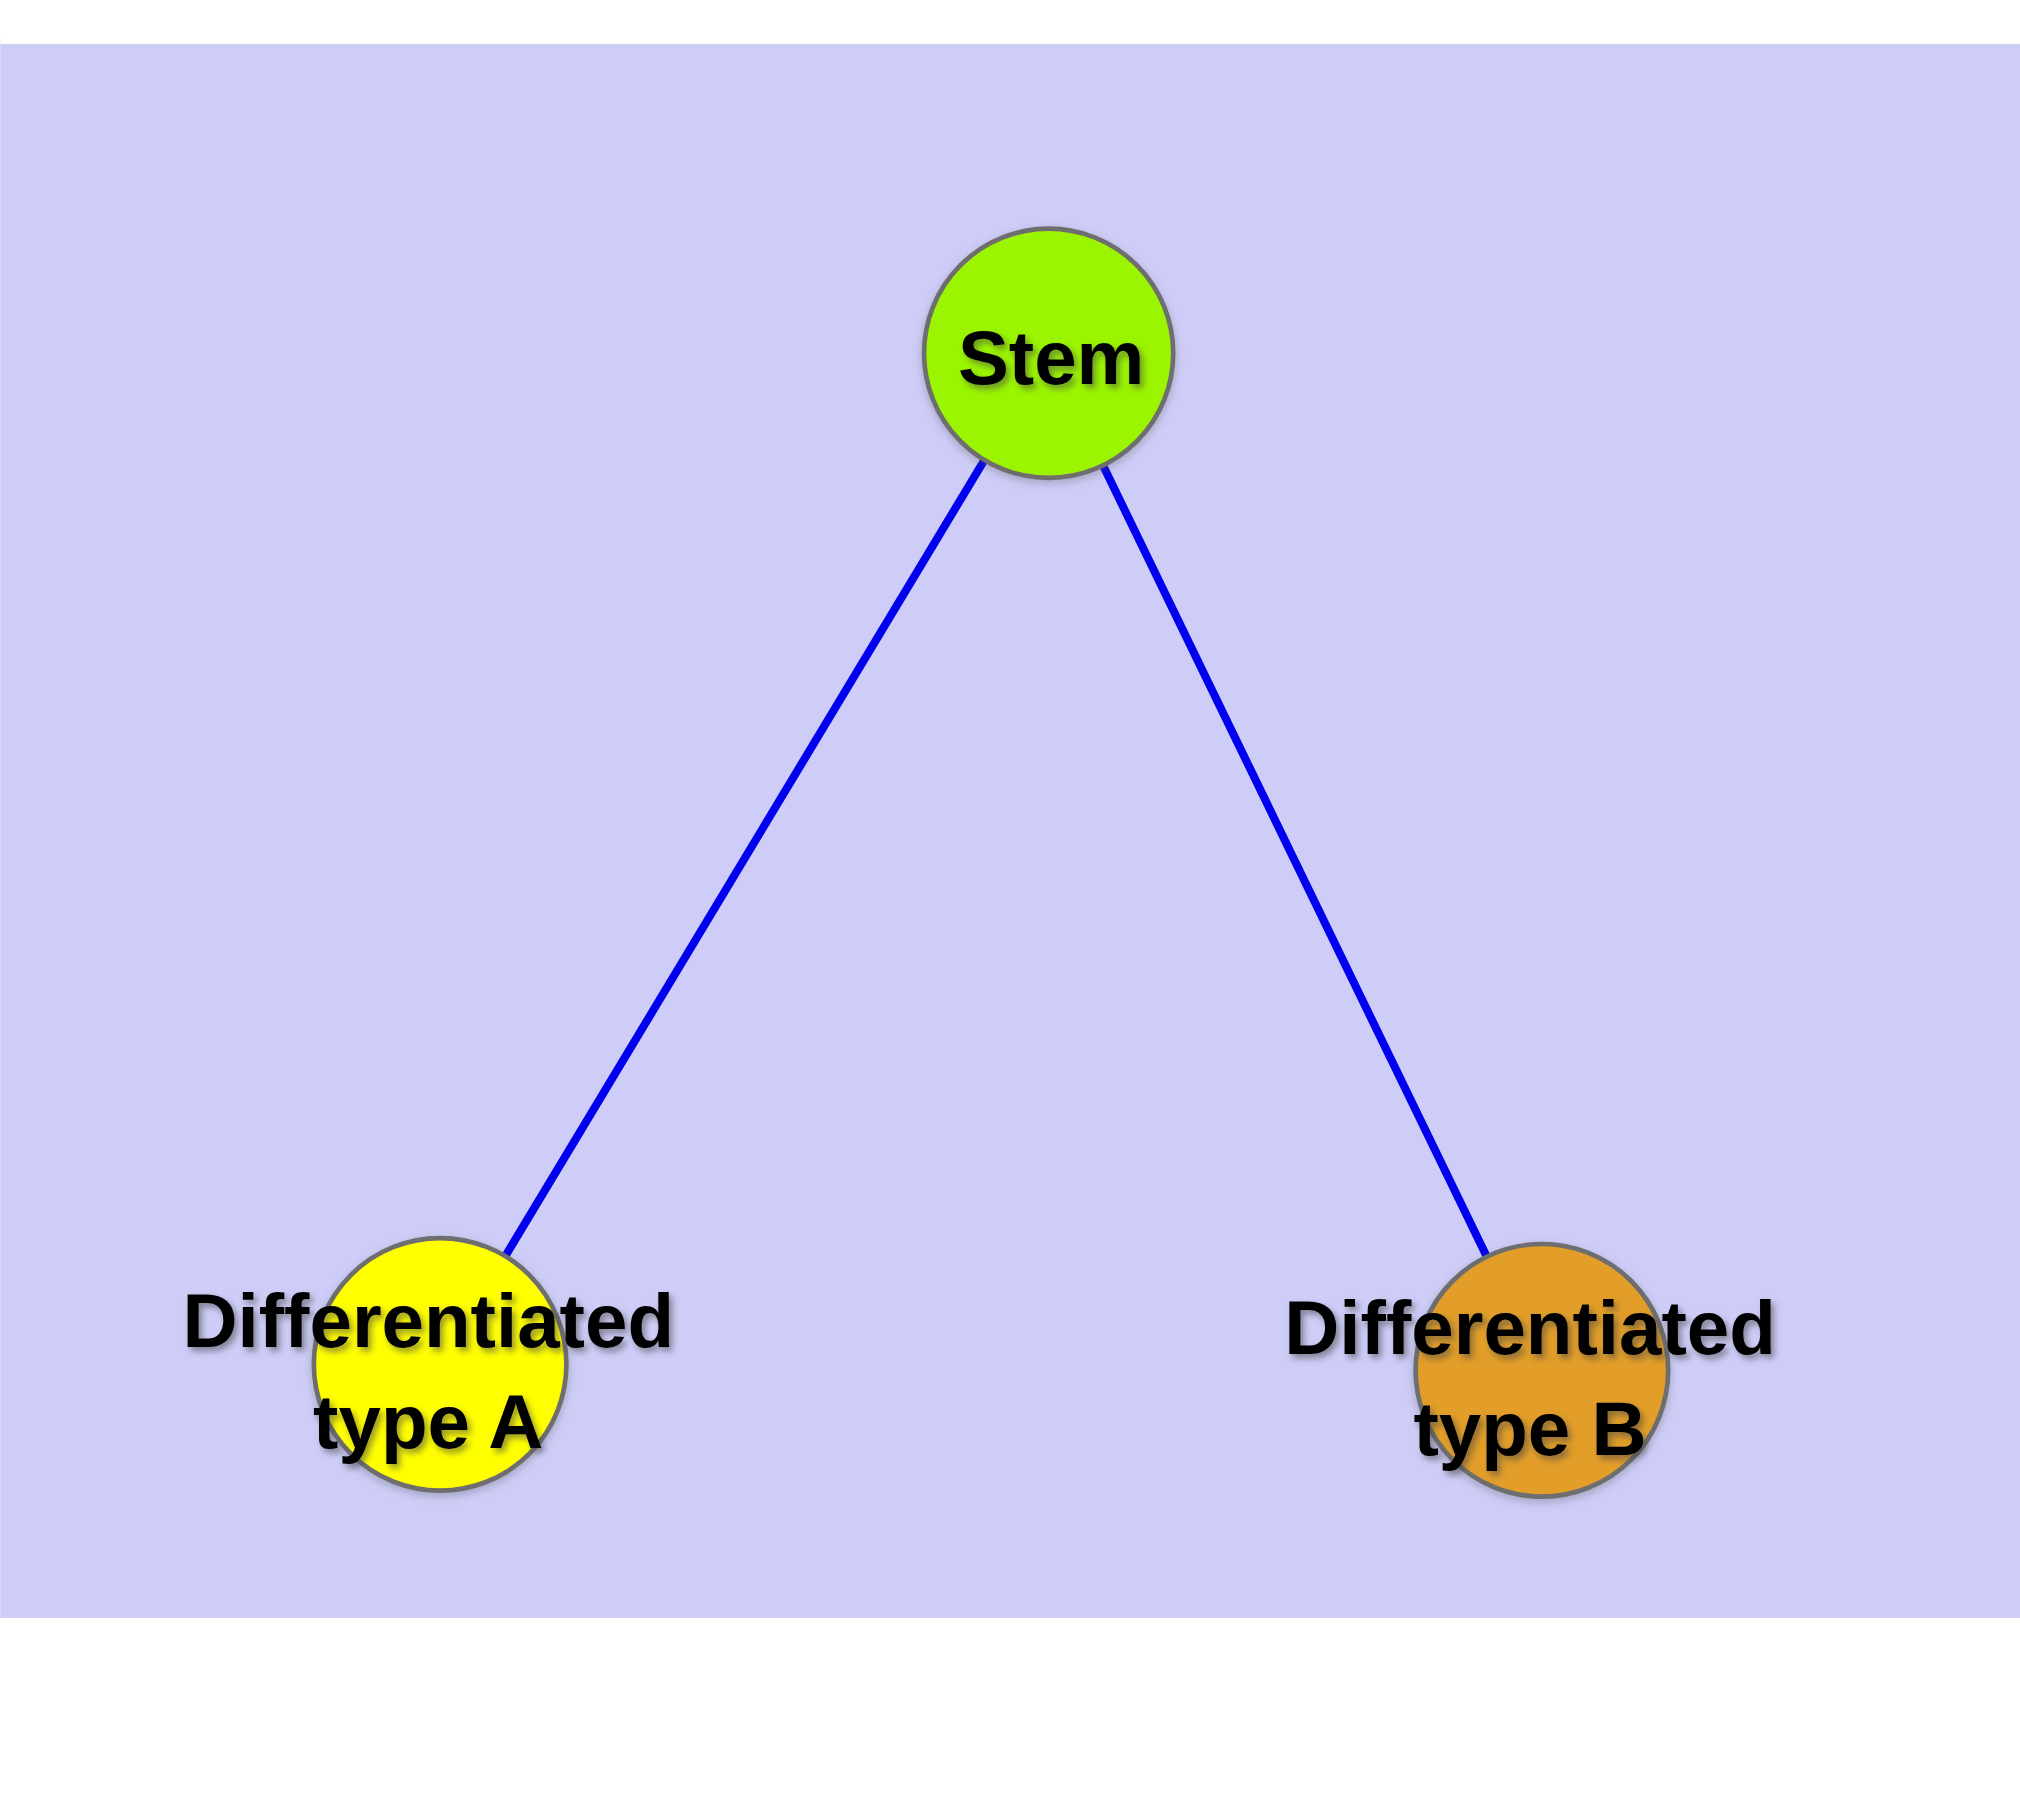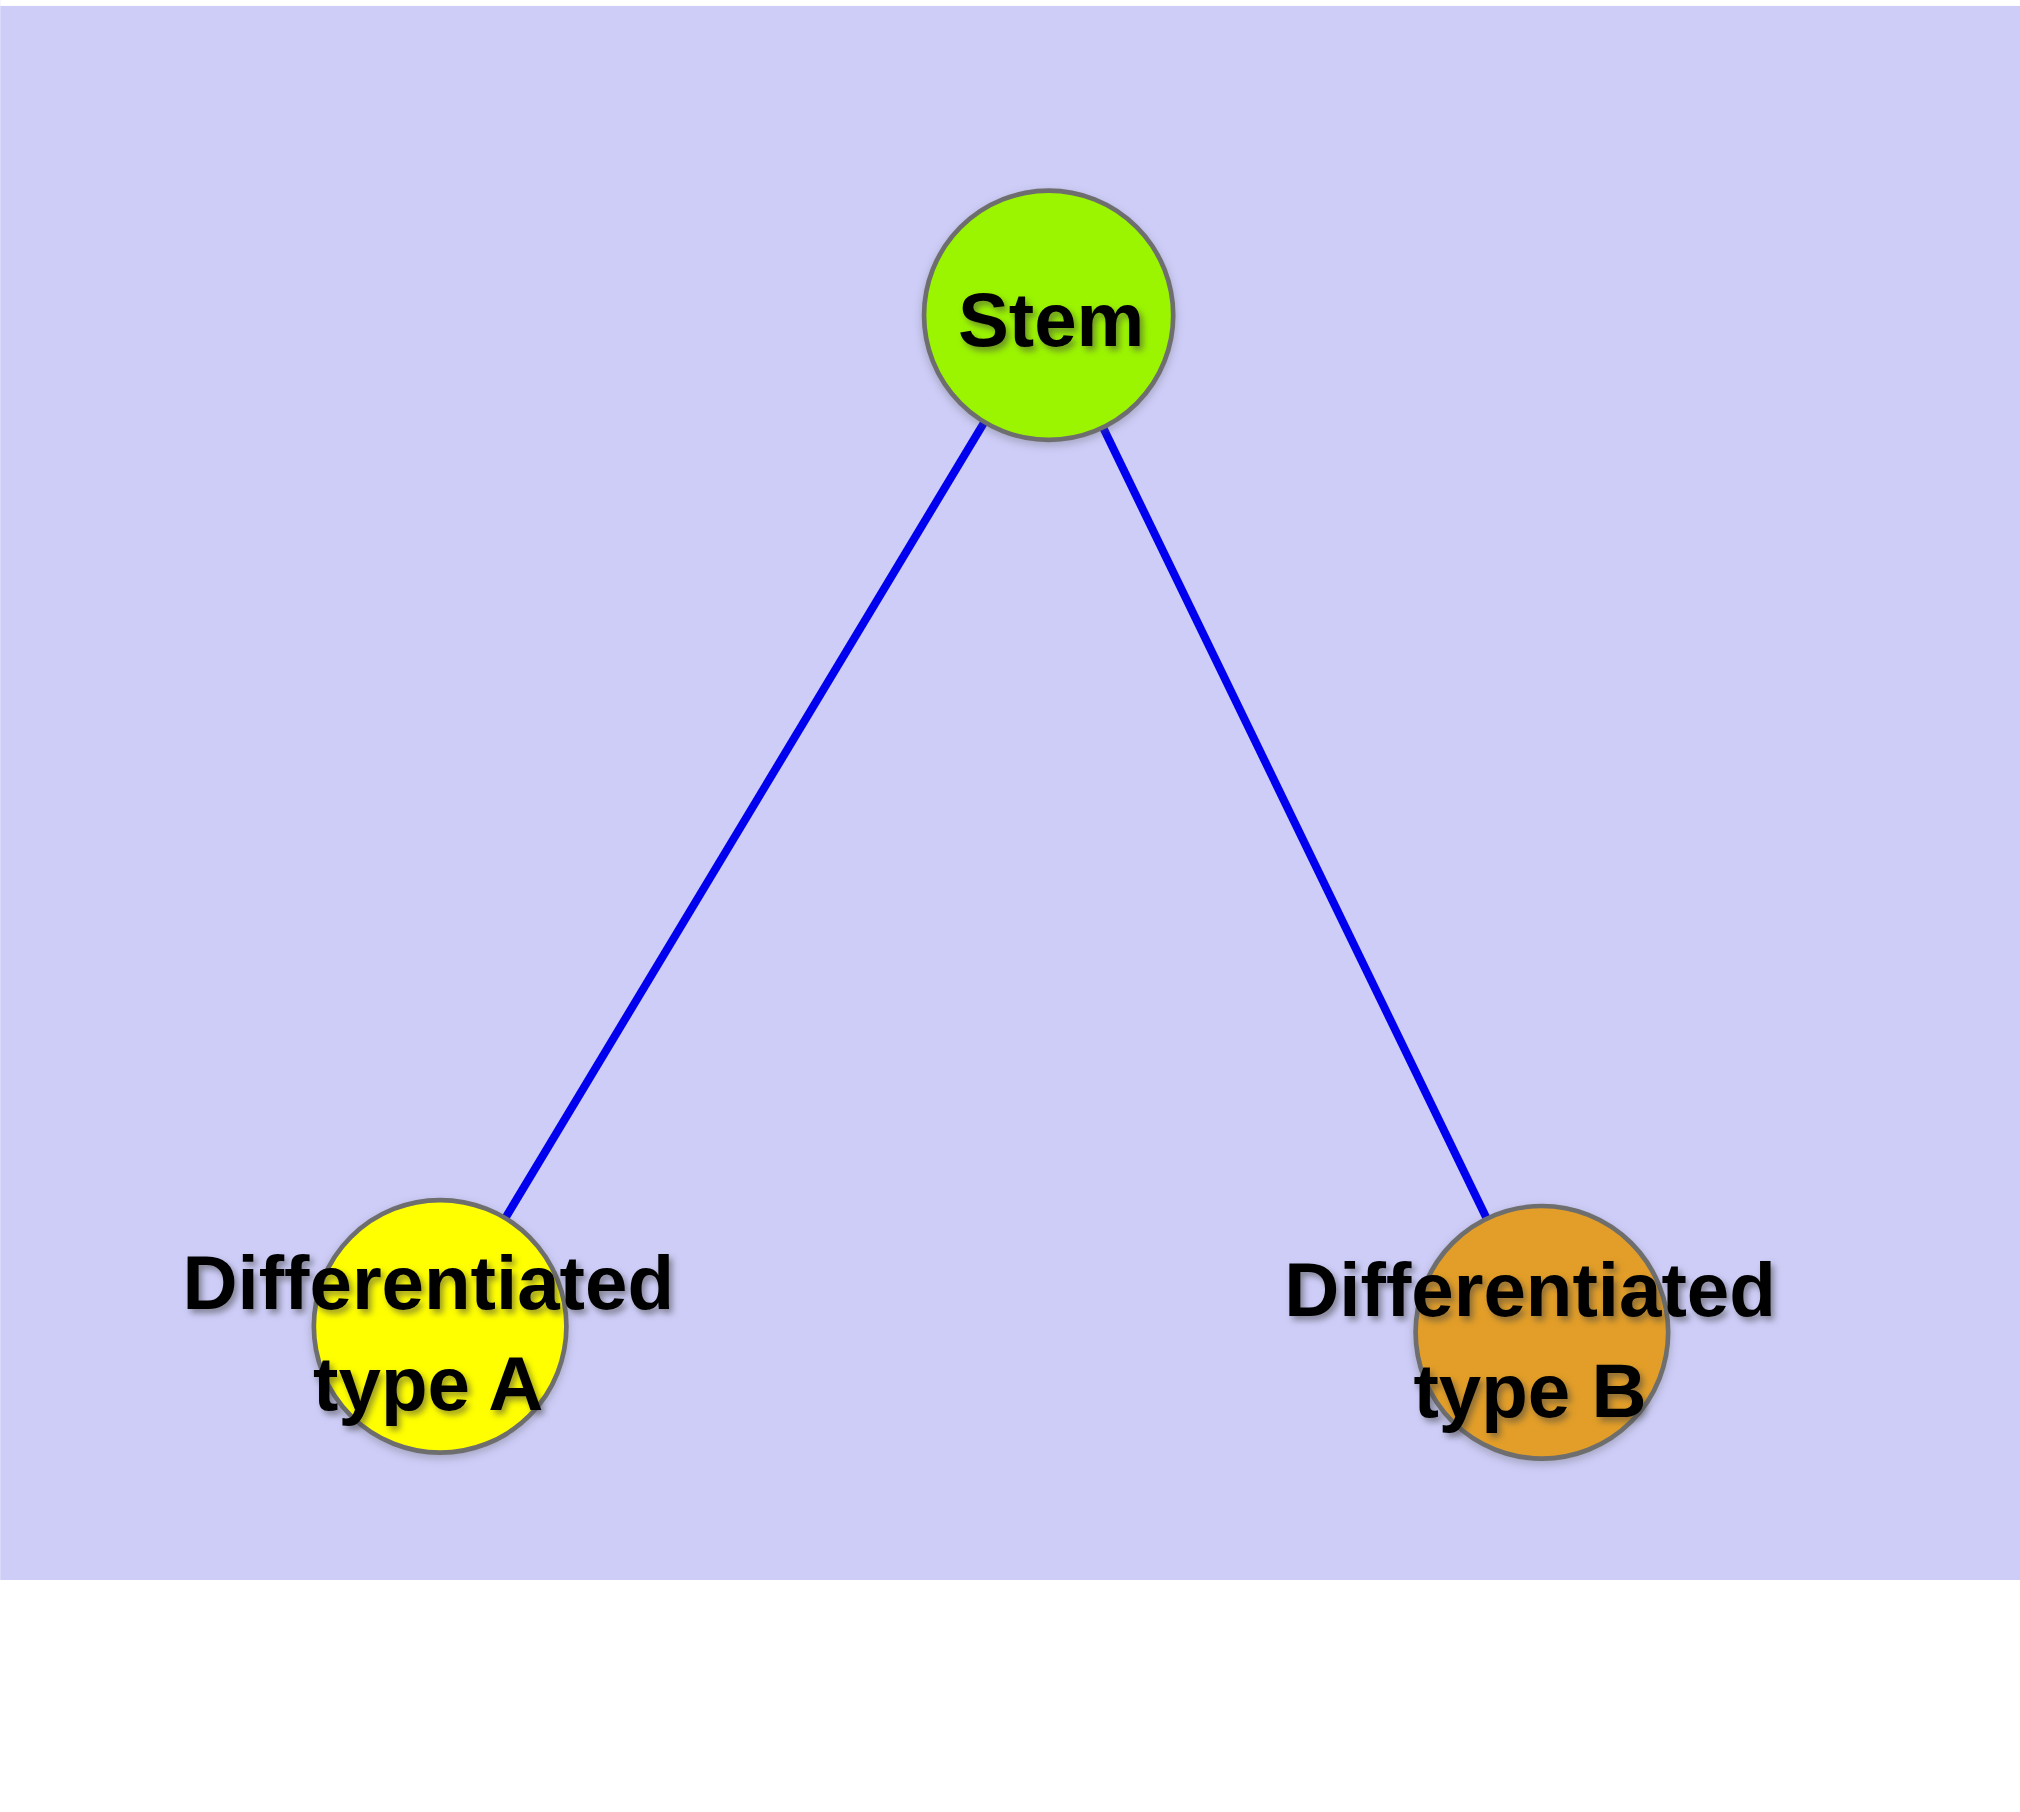--- a/index.html
+++ b/index.html
@@ -6,20 +6,21 @@
     margin: 0;
     padding: 0;
     background: #ffffff;
   }
   .stage {
     position: relative;
     width: 2021px;
     height: 1580px;
     overflow: hidden;
     font-family: "Liberation Sans", sans-serif;
+    margin-top: 38px;
   }
   svg.diagram {
     display: block;
     width: 2021px;
     height: 1812px;
   }
   .edge {
     stroke-width: 9.5;
     stroke-linecap: butt;
     fill: none;

